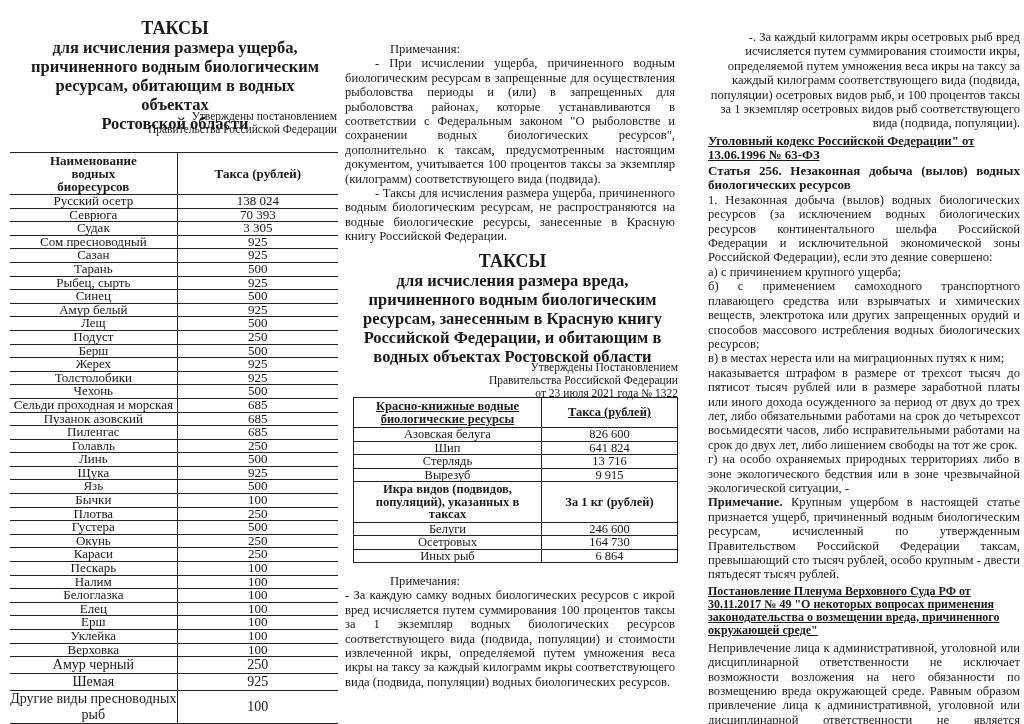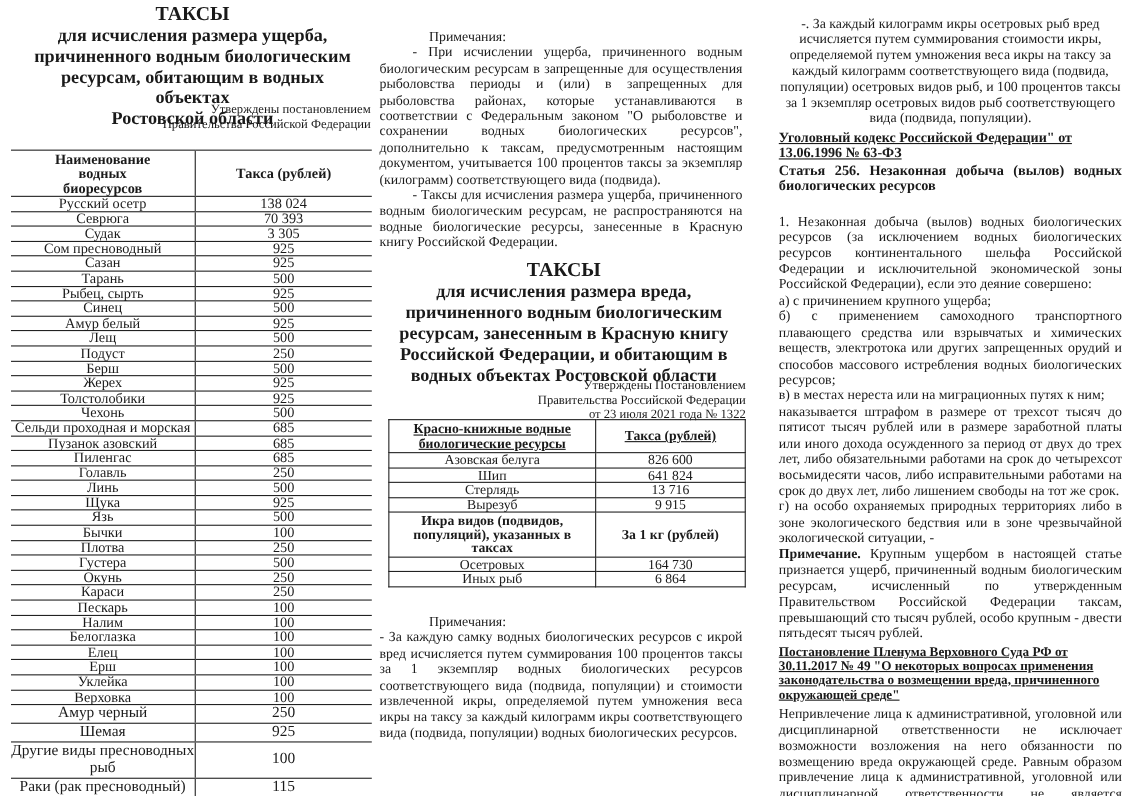--- a/index.html
+++ b/index.html
@@ -1,18 +1,18 @@
 <!DOCTYPE html>
 <html><head>
 <meta charset="utf-8">
 <style>
   html, body { margin:0; padding:0; }
   body { width:1024px; height:724px; background:#ffffff; overflow:hidden; position:relative;
          font-family:"Liberation Serif", serif; color:#1a1a1a; }
-  .col { position:absolute; top:0; height:559px; box-sizing:border-box; }
+  .col { position:absolute; top:16px; height:559px; box-sizing:border-box; }
   #col1 { left:0; width:340px; }
   #col2 { left:345px; width:335px; }
   #col3 { left:683px; width:341px; }
 
   .title { text-align:center; font-weight:bold; font-size:16.5px; line-height:19px; }
   .title .big { font-size:18px; }
   .approved { text-align:right; font-size:11.5px; line-height:13px; }
 
   
   #t1 { position:absolute; left:10px; top:136px; width:328px; border-collapse:collapse; }
@@ -253,41 +253,45 @@
         </tr>
         <tr>
           <td>Вырезуб</td>
           <td>9 915</td>
         </tr>
         <tr>
           <td class="bold" style="padding: 1px 20px;">Икра видов (подвидов, популяций), указанных в таксах</td>
           <td class="bold">За 1 кг (рублей)</td>
         </tr>
         <tr>
+          <td>Белуги</td>
+          <td>246 600</td>
+        </tr>
+        <tr>
           <td>Осетровых</td>
           <td>164 730</td>
         </tr>
         <tr>
           <td>Иных рыб</td>
           <td>6 864</td>
         </tr>
       </tbody>
   </table>
   <div style="position:absolute; left:0; top:558px; width:330px;">
     <div class="para" style="padding-left:45px;">Примечания:</div>
     <div class="para">- За каждую самку водных биологических ресурсов с икрой вред исчисляется путем суммирования 100 процентов таксы за 1 экземпляр водных биологических ресурсов соответствующего вида (подвида, популяции) и стоимости извлеченной икры, определяемой путем умножения веса икры на таксу за каждый килограмм икры соответствующего вида (подвида, популяции) водных биологических ресурсов.</div>
   </div>
 </div>
 
 <div class="col" id="col3">
   <div style="position:absolute; left:25px; top:14px; width:312px;">
-    <div class="para" style="text-align:center;">-. За каждый килограмм икры осетровых рыб вред исчисляется путем суммирования стоимости икры, определяемой путем умножения веса икры на таксу за каждый килограмм соответствующего вида (подвида, популяции) осетровых видов рыб, и 100 процентов таксы за 1 экземпляр осетровых видов рыб соответствующего вида (подвида, популяции).</div>
+    <div class="para" style="text-align:right;">-. За каждый килограмм икры осетровых рыб вред исчисляется путем суммирования стоимости икры, определяемой путем умножения веса икры на таксу за каждый килограмм соответствующего вида (подвида, популяции) осетровых видов рыб, и 100 процентов таксы за 1 экземпляр осетровых видов рыб соответствующего вида (подвида, популяции).</div>
     <div class="heading-u" style="margin-top:3px;">Уголовный кодекс Российской Федерации" от 13.06.1996 № 63-ФЗ</div>
     <div class="heading" style="margin-top:2px; text-align:justify;">Статья 256. Незаконная добыча (вылов) водных биологических ресурсов</div>
-    <div class="para" style="margin-top:18px;">1. Незаконная добыча (вылов) водных биологических ресурсов (за исключением водных биологических ресурсов континентального шельфа Российской Федерации и исключительной экономической зоны Российской Федерации), если это деяние совершено:</div>
+    <div class="para" style="margin-top:1px;">1. Незаконная добыча (вылов) водных биологических ресурсов (за исключением водных биологических ресурсов континентального шельфа Российской Федерации и исключительной экономической зоны Российской Федерации), если это деяние совершено:</div>
     <div class="para">а) с причинением крупного ущерба;</div>
     <div class="para">б) с применением самоходного транспортного плавающего средства или взрывчатых и химических веществ, электротока или других запрещенных орудий и способов массового истребления водных биологических ресурсов;</div>
     <div class="para">в) в местах нереста или на миграционных путях к ним;</div>
     <div class="para">наказывается штрафом в размере от трехсот тысяч до пятисот тысяч рублей или в размере заработной платы или иного дохода осужденного за период от двух до трех лет, либо обязательными работами на срок до четырехсот восьмидесяти часов, либо исправительными работами на срок до двух лет, либо лишением свободы на тот же срок.</div>
     <div class="para">г) на особо охраняемых природных территориях либо в зоне экологического бедствия или в зоне чрезвычайной экологической ситуации, -</div>
     <div class="para"><b>Примечание.</b><span> Крупным ущербом в настоящей статье признается ущерб, причиненный водным биологическим ресурсам, исчисленный по утвержденным Правительством Российской Федерации таксам, превышающий сто тысяч рублей, особо крупным - двести пятьдесят тысяч рублей.</span></div>
     <div class="heading-u" style="margin-top:3px; font-size:12px; line-height:13px;">Постановление Пленума Верховного Суда РФ от 30.11.2017 № 49 "О некоторых вопросах применения законодательства о возмещении вреда, причиненного окружающей среде"</div>
     <div class="para" style="margin-top:4px;">Непривлечение лица к административной, уголовной или дисциплинарной ответственности не исключает возможности возложения на него обязанности по возмещению вреда окружающей среде. Равным образом привлечение лица к административной, уголовной или дисциплинарной ответственности не является основанием для освобождения лица от обязанности устранить допущенное нарушение и возместить причиненный им вред.</div>
   </div>
 </div>

